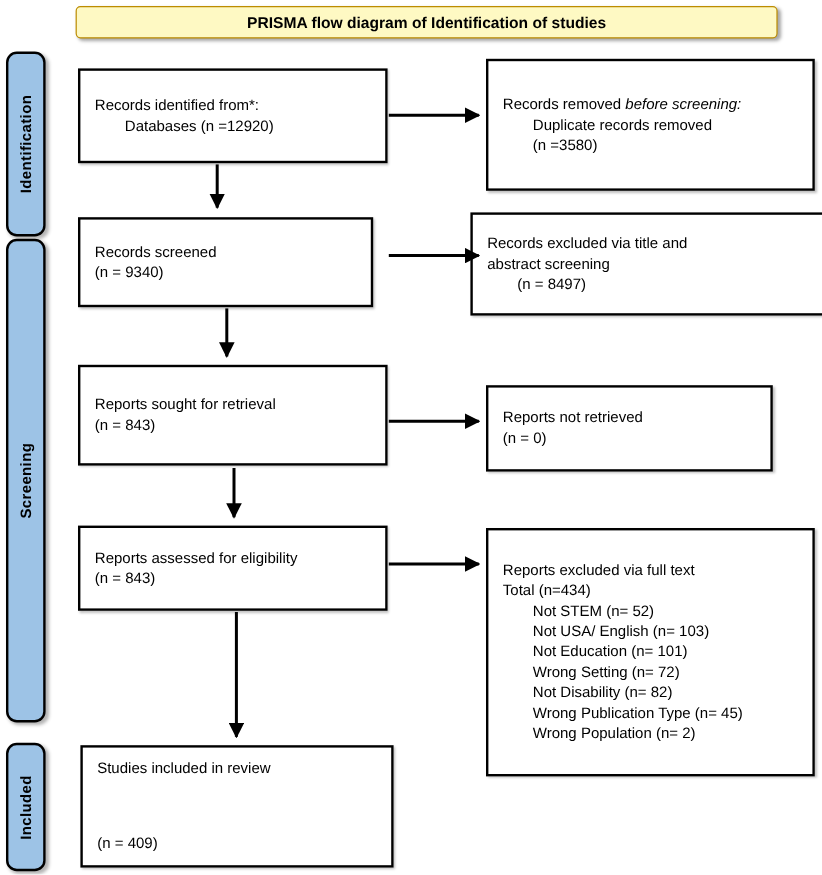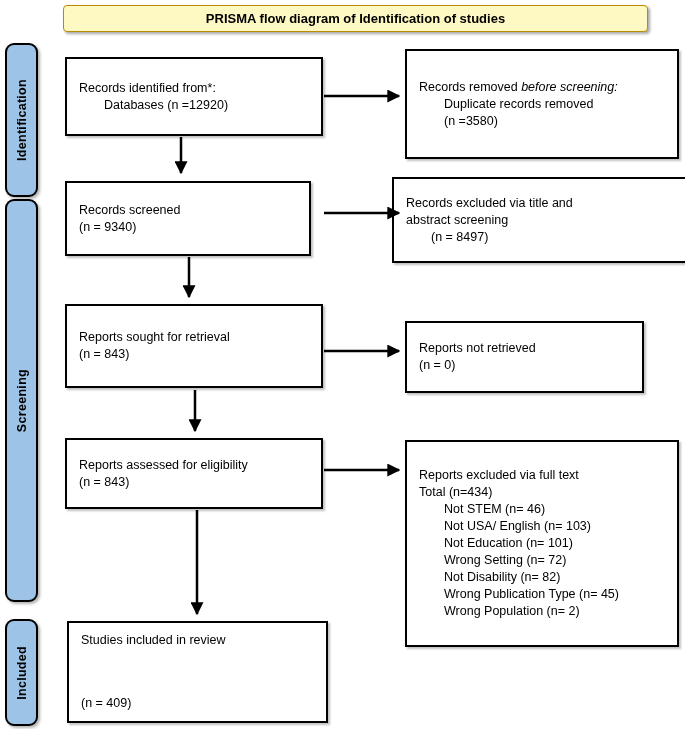--- a/index.html
+++ b/index.html
@@ -106,21 +106,21 @@
       <div class="line"><span>abstract screening</span></div>
       <div class="line ind1"><span>(n = 8497)</span></div>
     </div>
   <div class="box" id="box-not-retrieved">
       <div class="line"><span>Reports not retrieved</span></div>
       <div class="line"><span>(n = 0)</span></div>
     </div>
   <div class="box" id="box-excluded-fulltext">
       <div class="line"><span>Reports excluded via full text</span></div>
       <div class="line"><span>Total (n=434)</span></div>
-      <div class="line ind1"><span>Not STEM (n= 46)</span></div>
+      <div class="line ind1"><span>Not STEM (n= 52)</span></div>
       <div class="line ind1"><span>Not USA/ English (n= 103)</span></div>
       <div class="line ind1"><span>Not Education (n= 101)</span></div>
       <div class="line ind1"><span>Wrong Setting (n= 72)</span></div>
       <div class="line ind1"><span>Not Disability (n= 82)</span></div>
       <div class="line ind1"><span>Wrong Publication Type (n= 45)</span></div>
       <div class="line ind1"><span>Wrong Population (n= 2)</span></div>
     </div>
 
   <svg class="arrows" viewBox="0 0 685 729">
     <defs>

